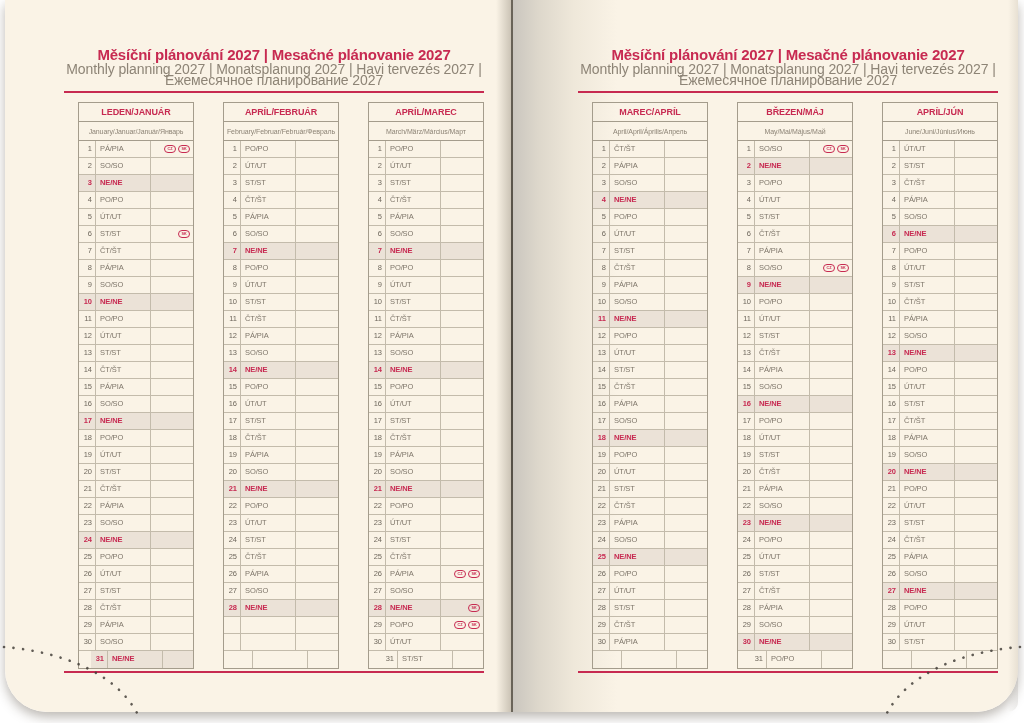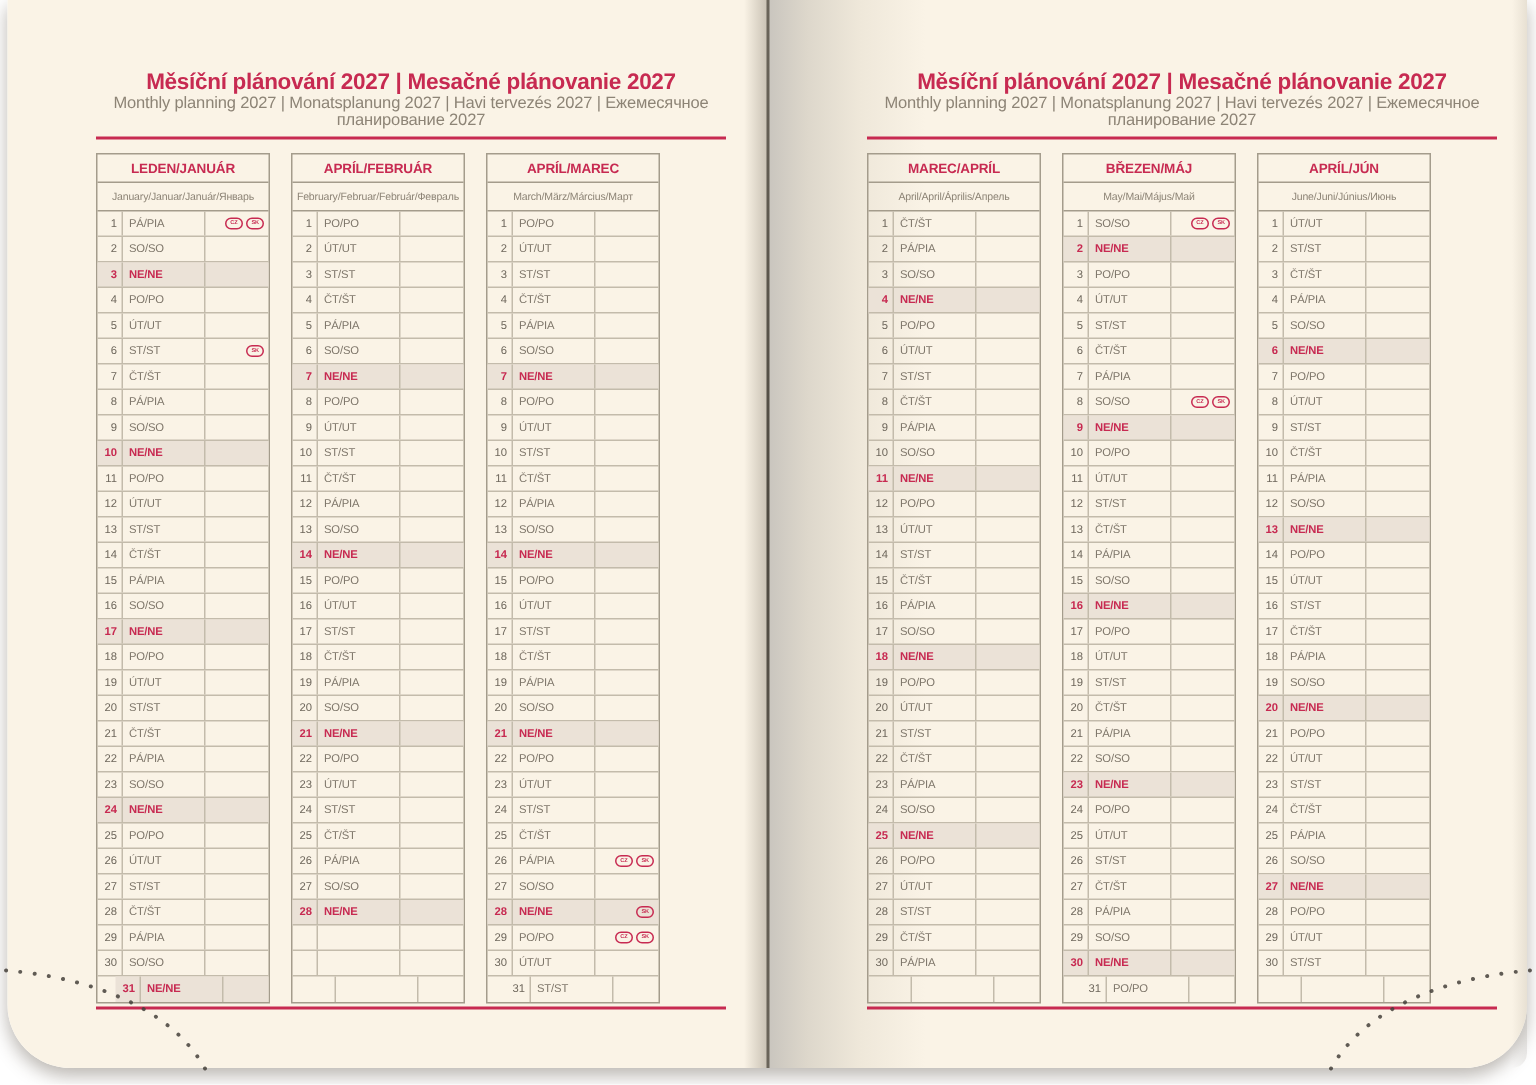--- a/index.html
+++ b/index.html
@@ -49,28 +49,28 @@
   }
   .content{width:420px;padding-top:46px;position:relative;z-index:2;}
   .page.left .content{margin-left:59px;}
   .page.right .content{margin-left:66px;}
 
   .spread-title{
     font-size:15px;font-weight:bold;color:var(--accent);
     text-align:center;letter-spacing:-.2px;line-height:17px;
   }
   .spread-subtitle{
-    font-size:11px;color:var(--langs-text);text-align:center;
+    font-size:14px;color:var(--langs-text);text-align:center;
     line-height:11px;margin-top:1px;letter-spacing:-.1px;
   }
   .rule{height:2px;background:var(--accent);}
   .rule.top{margin-top:5px;}
   .rule.bottom{margin-top:2px;}
 
-  .months{display:flex;gap:14px;margin-top:9px;}
+  .months{display:flex;gap:29px;margin-top:9px;justify-content:flex-end;}
   .month{width:116px;border:1px solid var(--grid-strong);background:transparent;}
   .m-name{
     height:19px;line-height:19px;border-bottom:1px solid var(--grid-strong);
     font-size:9px;font-weight:bold;color:var(--accent);text-align:center;
     letter-spacing:-.1px;white-space:nowrap;
   }
   .m-langs{
     height:19px;line-height:19px;border-bottom:1px solid var(--grid-strong);
     font-size:7px;color:var(--langs-text);text-align:center;
     letter-spacing:-.1px;white-space:nowrap;overflow:hidden;

